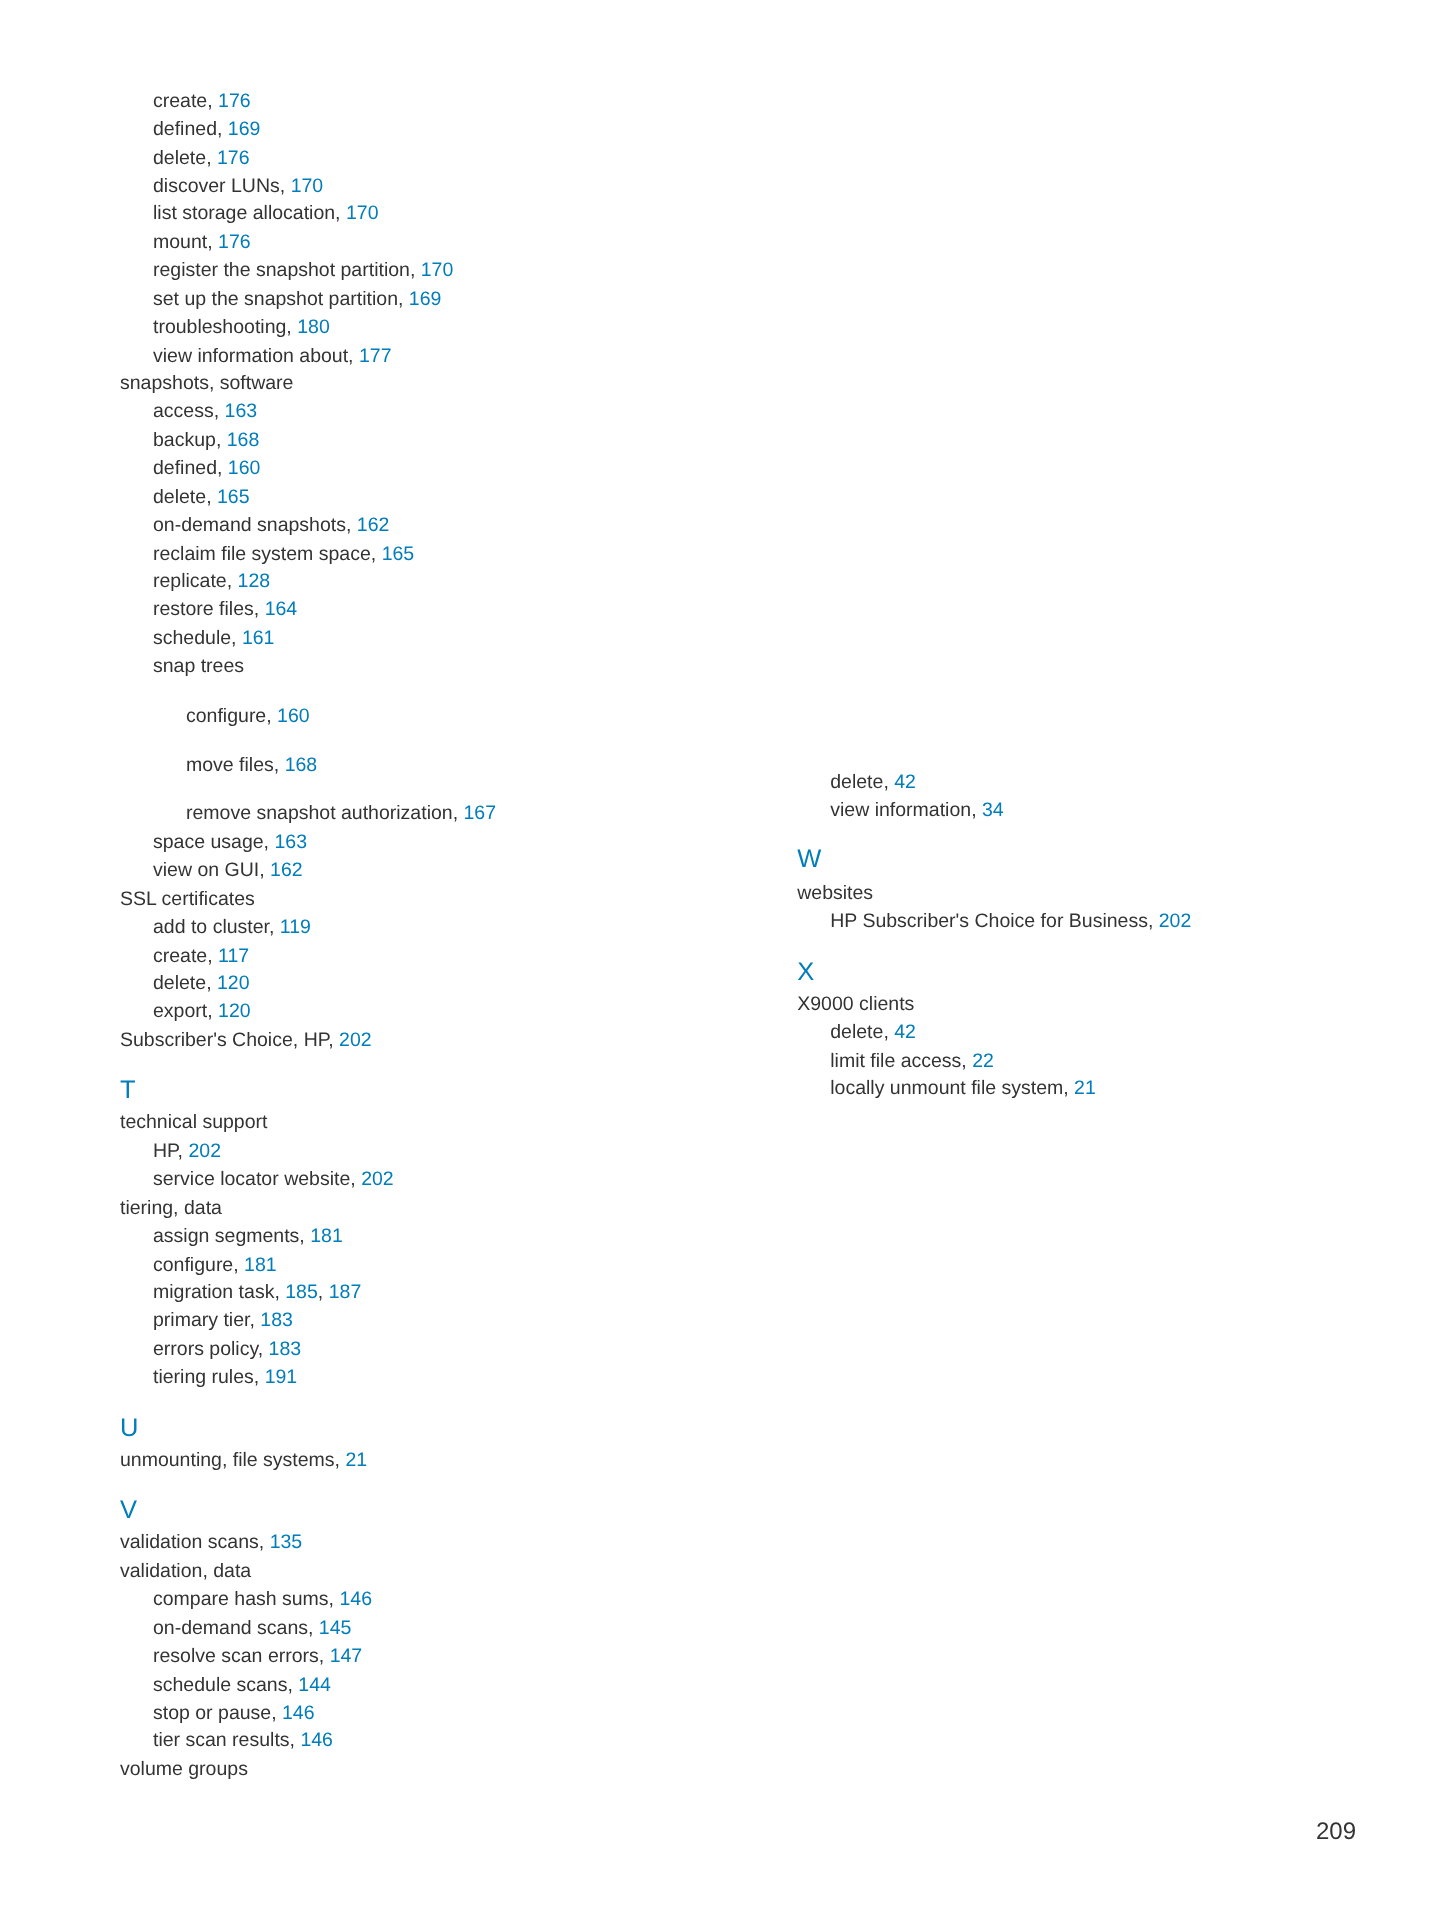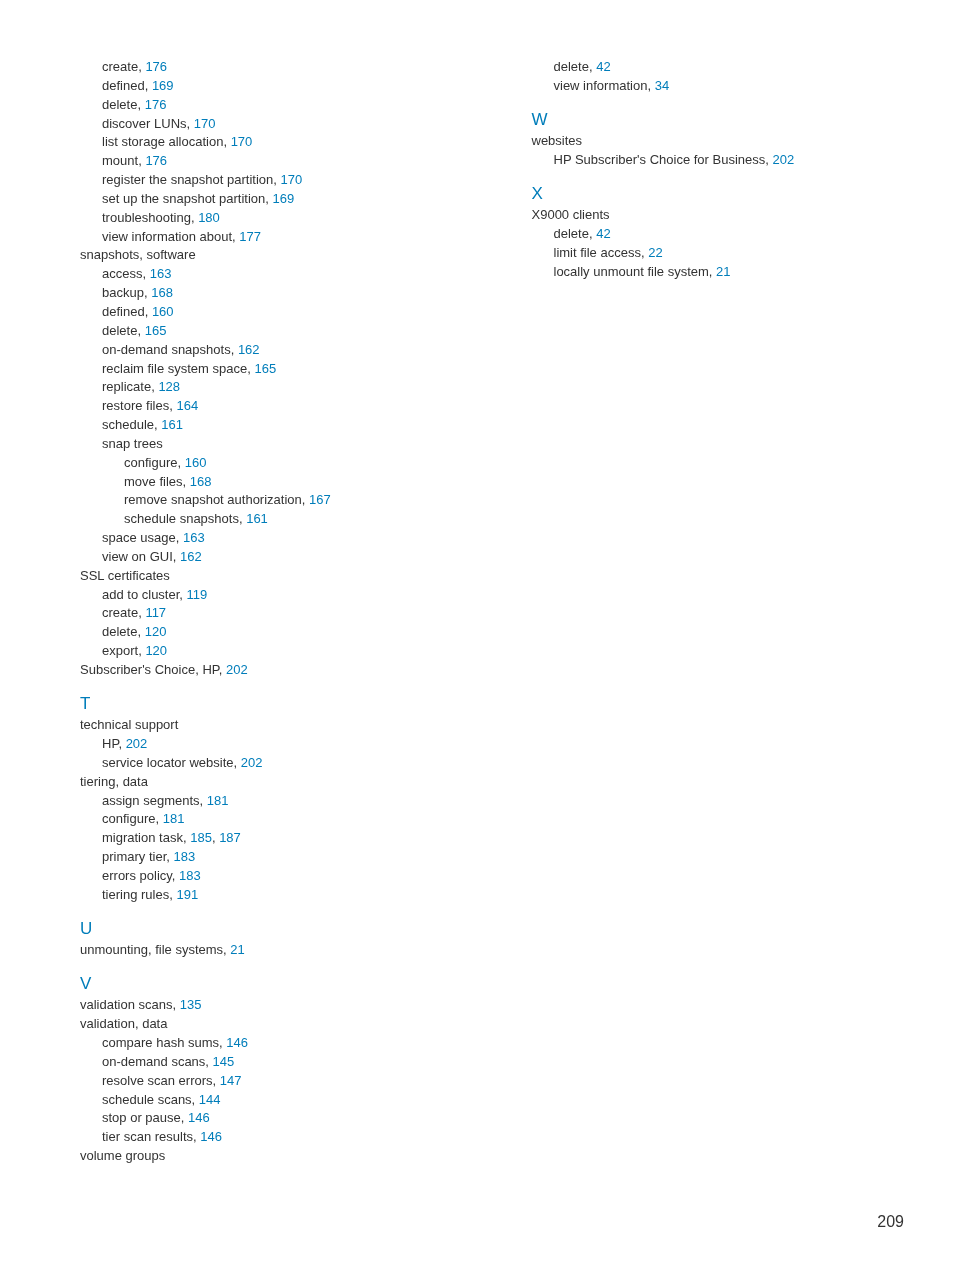--- a/index.html
+++ b/index.html
@@ -10,31 +10,32 @@
     color: #333;
     background: #fff;
     width: 954px;
     height: 1271px;
     position: relative;
   }
   .page {
     padding: 58px 22px 0 80px;
     display: flex;
     gap: 51px;
+    align-items: center;
   }
   .col {
     flex: 1;
   }
   .entry-line {
     line-height: 1.45;
     white-space: nowrap;
   }
   .indent-0 { padding-left: 0px; }
   .indent-1 { padding-left: 22px; }
-  .indent-2 { padding-left: 44px; }
+  .indent-2 { padding-left: 44px; margin-top: 14px; }
   .section-letter {
     color: #007dba;
     font-size: 17px;
     margin-top: 14px;
     margin-bottom: 2px;
     line-height: 1.2;
   }
   .pageref {
     color: #007dba;
   }
@@ -69,21 +70,20 @@
       <div class="entry-line indent-1"><span class="label-text">delete,</span> <span class="pageref">165</span></div>
       <div class="entry-line indent-1"><span class="label-text">on-demand snapshots,</span> <span class="pageref">162</span></div>
       <div class="entry-line indent-1"><span class="label-text">reclaim file system space,</span> <span class="pageref">165</span></div>
       <div class="entry-line indent-1"><span class="label-text">replicate,</span> <span class="pageref">128</span></div>
       <div class="entry-line indent-1"><span class="label-text">restore files,</span> <span class="pageref">164</span></div>
       <div class="entry-line indent-1"><span class="label-text">schedule,</span> <span class="pageref">161</span></div>
       <div class="entry-line indent-1"><span class="label-text">snap trees</span></div>
       <div class="entry-line indent-2"><span class="label-text">configure,</span> <span class="pageref">160</span></div>
       <div class="entry-line indent-2"><span class="label-text">move files,</span> <span class="pageref">168</span></div>
       <div class="entry-line indent-2"><span class="label-text">remove snapshot authorization,</span> <span class="pageref">167</span></div>
-      <div class="entry-line indent-2"><span class="label-text">schedule snapshots,</span> <span class="pageref">161</span></div>
       <div class="entry-line indent-1"><span class="label-text">space usage,</span> <span class="pageref">163</span></div>
       <div class="entry-line indent-1"><span class="label-text">view on GUI,</span> <span class="pageref">162</span></div>
       <div class="entry-line indent-0"><span class="label-text">SSL certificates</span></div>
       <div class="entry-line indent-1"><span class="label-text">add to cluster,</span> <span class="pageref">119</span></div>
       <div class="entry-line indent-1"><span class="label-text">create,</span> <span class="pageref">117</span></div>
       <div class="entry-line indent-1"><span class="label-text">delete,</span> <span class="pageref">120</span></div>
       <div class="entry-line indent-1"><span class="label-text">export,</span> <span class="pageref">120</span></div>
       <div class="entry-line indent-0"><span class="label-text">Subscriber's Choice, HP,</span> <span class="pageref">202</span></div>
       <div class="section-letter">T</div>
       <div class="entry-line indent-0"><span class="label-text">technical support</span></div>

